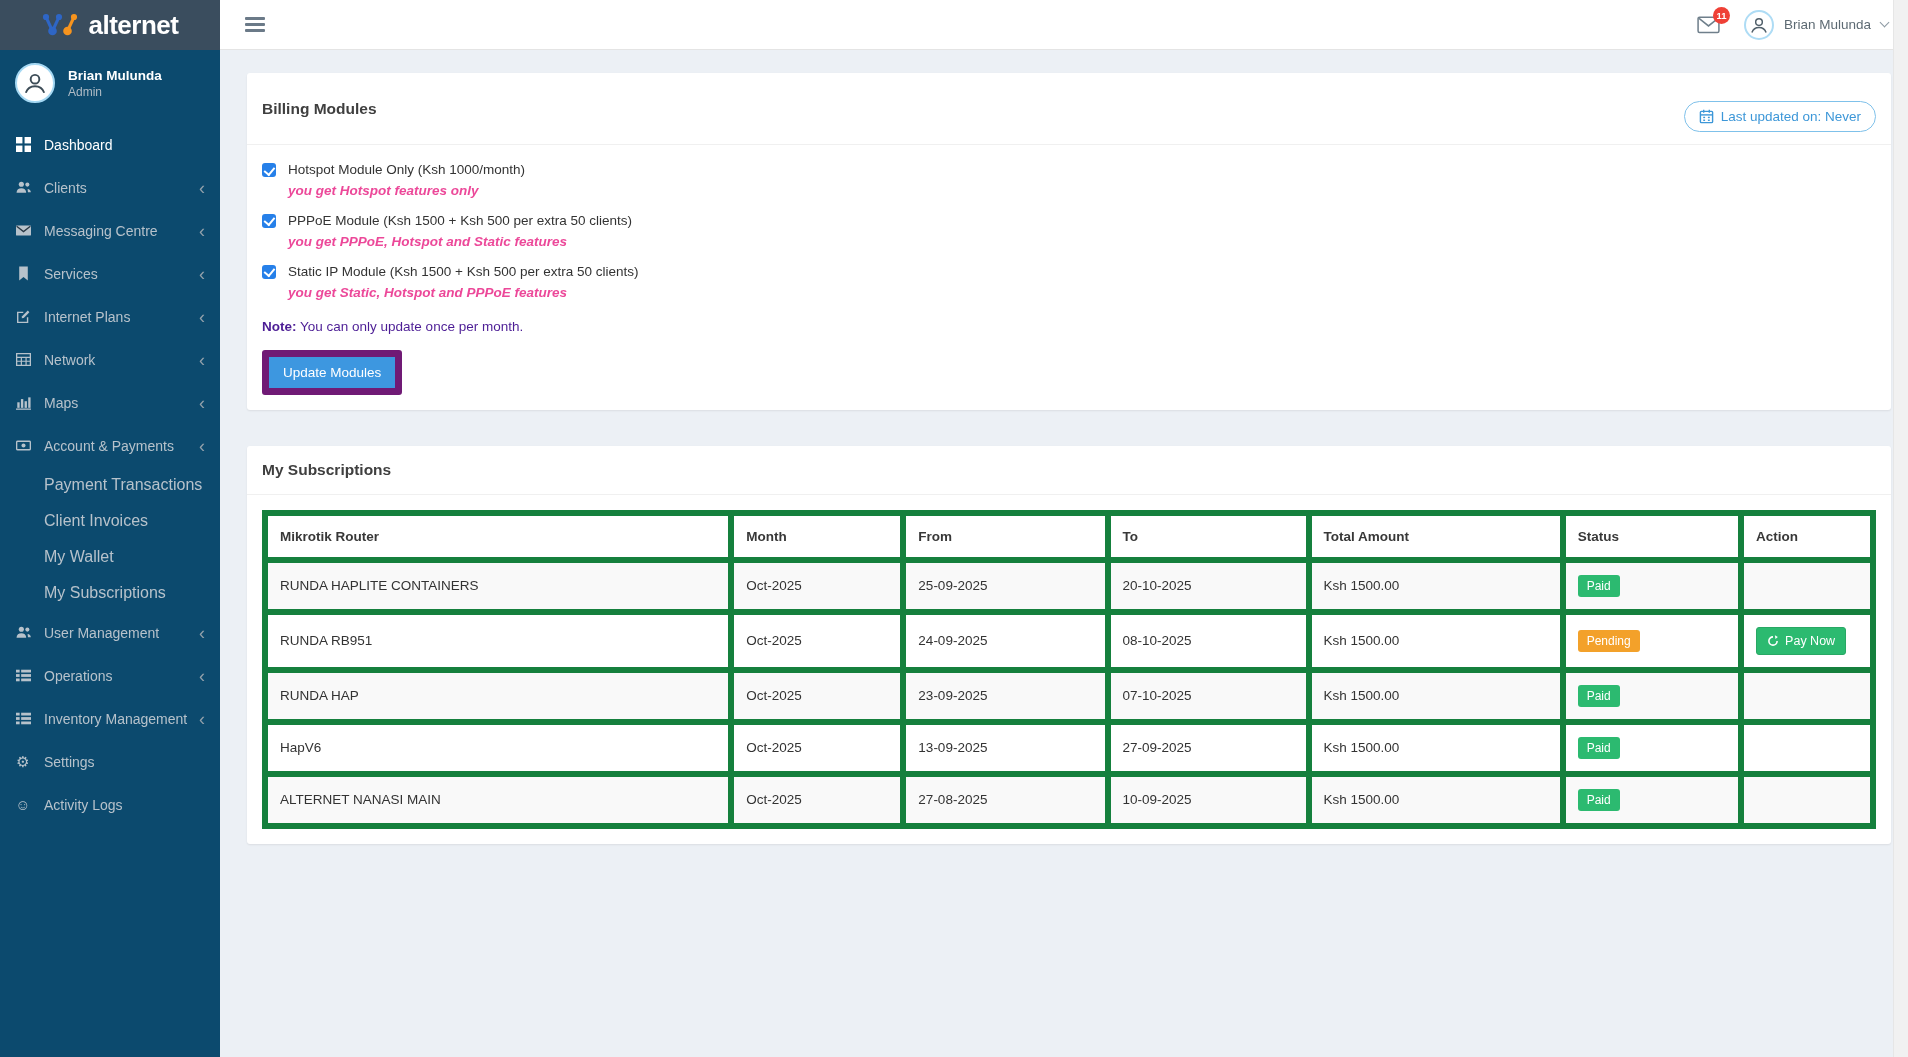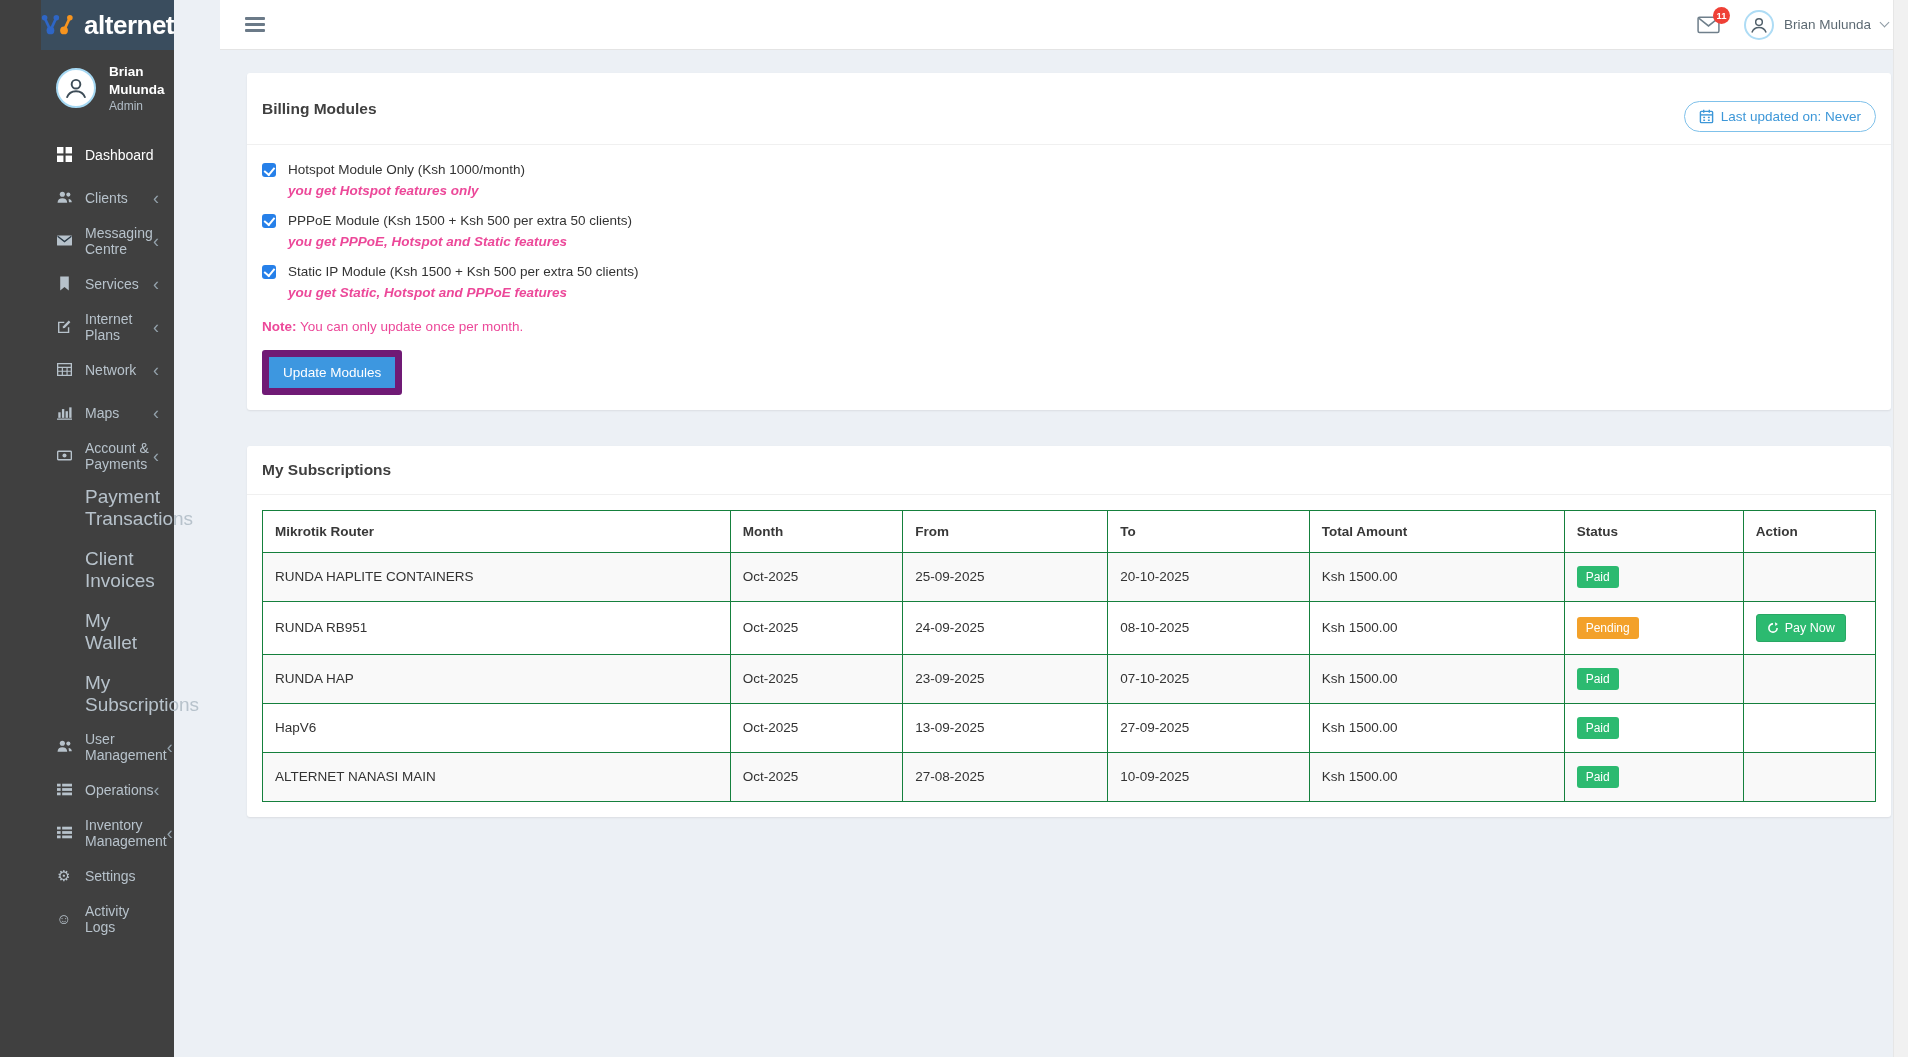--- a/index.html
+++ b/index.html
@@ -3,21 +3,21 @@
 <meta charset="utf-8">
 <style>
   * { box-sizing: border-box; }
   html,body { margin:0; padding:0; }
   body {
     width:1908px; height:1057px; overflow:hidden; position:relative;
     font-family:"Liberation Sans","DejaVu Sans",sans-serif;
     background:#ecf0f5; color:#333; font-size:14px;
   }
   
-  .sidebar { position:absolute; left:0; top:0; bottom:0; width:174px; background:#404040; z-index:5;padding-left:41px; }
+  .sidebar { position:absolute; left:0; top:0; bottom:0; width:220px; background:#0c4a6e; z-index:5; }
   .logo {
     height:50px; background:#3a4d5e; display:flex; align-items:center; justify-content:center;
     gap:7px; cursor:pointer;
   }
   .logo-text { color:#fff; font-size:26px; font-weight:700; letter-spacing:-0.5px; line-height:1; }
   .user-panel { display:flex; align-items:center; gap:13px; padding:13px 15px 12px 15px; }
   .side-avatar {
     width:40px; height:40px; border-radius:50%; background:#fff; border:2px solid #a5d8f3;
     display:flex; align-items:center; justify-content:center; overflow:hidden; flex:none;
   }
@@ -27,21 +27,21 @@
   .menu-item {
     display:flex; align-items:center; height:43px; padding:0 15px; cursor:pointer;
     color:#b7c2cb; font-size:14px;
   }
   .menu-item.active { color:#fff; }
   .mi-icon { width:16px; height:16px; margin-right:13px; display:inline-flex; align-items:center; justify-content:center; flex:none; }
   .mi-icon svg { width:15px; height:15px; fill:currentColor; }
   .mi-icon .gi { font-size:15px; line-height:1; }
   .mi-chevron { margin-left:auto; font-size:18px; line-height:0; color:#93a1ab; font-weight:400; }
   .submenu { list-style:none; margin:0; padding:0; }
-  .submenu-item { padding:9px 15px 9px 44px; color:#b7c2cb; font-size:19px; cursor:pointer; }
+  .submenu-item { padding:9px 15px 9px 44px; color:#b7c2cb; font-size:16px; cursor:pointer; }
   
   .topbar {
     position:absolute; left:220px; right:0; top:0; height:50px; background:#fff;
     border-bottom:1px solid #e4e4e4; display:flex; align-items:center; padding:0 20px 0 25px; z-index:4;
   }
   .hamburger { width:20px; display:flex; flex-direction:column; gap:3.5px; cursor:pointer; }
   .hamburger span { display:block; height:2.5px; background:#6b7a88; border-radius:1px; }
   .top-right { margin-left:auto; display:flex; align-items:center; gap:24px; }
   .mail { position:relative; cursor:pointer; margin-top:4px; }
   .mail svg { width:23px; height:18px; stroke:#6f7f8b; fill:none; stroke-width:1.6; }
@@ -80,29 +80,29 @@
   .cb {
     width:14px; height:14px; background:#2680e9; border-radius:3px; position:relative;
     margin-top:3px; flex:none; cursor:pointer;
   }
   .cb::after {
     content:''; position:absolute; left:4px; top:1.5px; width:4.5px; height:8px;
     border:solid #fff; border-width:0 2px 2px 0; transform:rotate(40deg);
   }
   .module-label { font-size:13.5px; color:#333; line-height:1.55; }
   .module-note  { font-size:13.5px; color:#ec4899; font-weight:700; font-style:italic; line-height:1.55; }
-  .warn-note { margin:15px 0 0 0; font-size:13.5px; color:#ec4899; }
+  .warn-note { margin:15px 0 0 0; font-size:13.5px; color:#4c1d95; }
   .warn-note b { font-weight:700; }
   .btn-primary {
     margin-top:16px; background:#3d97e0; color:#fff; border:7px solid #701a75; border-radius:3px;
     padding:8px 14px; font-size:13.5px; cursor:pointer; font-family:inherit;
   }
   
   table.subs { width:100%; border-collapse:collapse; font-size:13.5px; color:#333; }
-  table.subs th, table.subs td { border:1px solid #15803d; text-align:left; }
+  table.subs th, table.subs td { border:6px solid #15803d; text-align:left; }
   table.subs th { font-weight:700; color:#383838; padding:13px 12px; background:#fff; }
   table.subs td { padding:12px 12px; height:49px; vertical-align:middle; font-weight:400; }
   table.subs tbody tr:nth-child(odd) { background:#f9f9f9; }
   .badge { display:inline-block; padding:4px 9px; border-radius:3px; color:#fff; font-size:12px; }
   .badge-green { background:#2cba70; }
   .badge-orange { background:#f3a12a; }
   .btn-paynow {
     display:inline-flex; align-items:center; gap:6px; background:#2cba70; color:#fff;
     border:1px solid #28a864; border-radius:3px; padding:6px 10px; font-size:12.5px; cursor:pointer;
     font-family:inherit;

